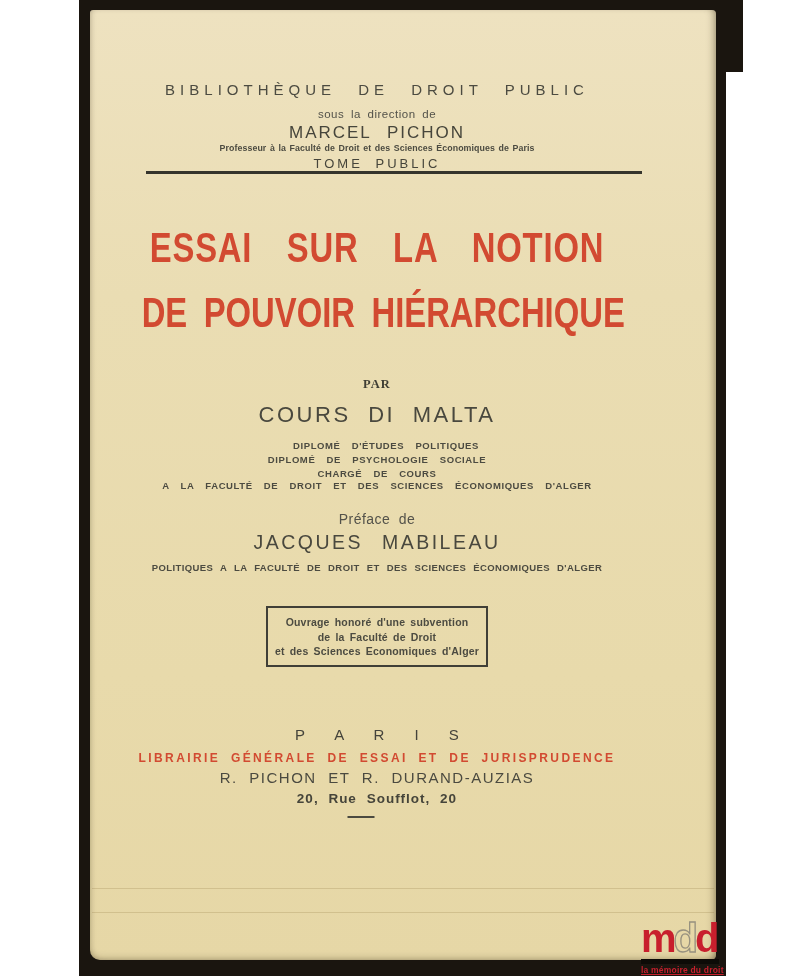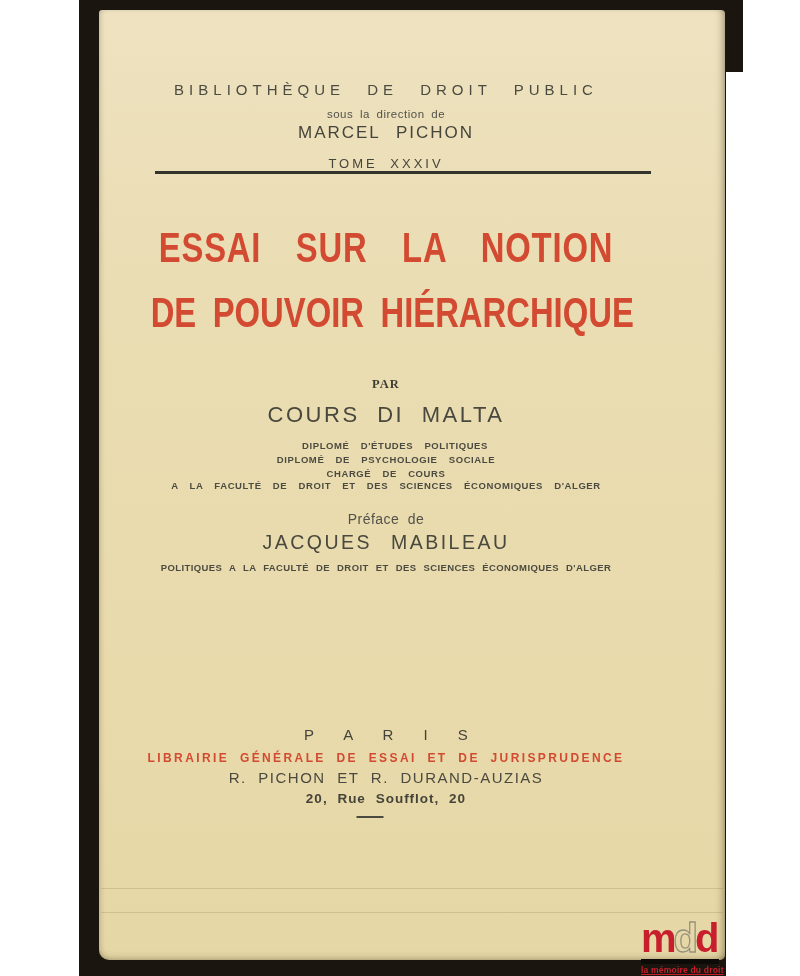--- a/index.html
+++ b/index.html
@@ -19,21 +19,21 @@
   }
   .photo{
     position:absolute;left:79px;top:0;width:647px;height:976px;
     background:var(--backdrop);
   }
   .photo::after{ 
     content:"";position:absolute;right:-17px;top:0;width:17px;height:72px;
     background:var(--backdrop);
   }
   .cover{
-    position:absolute;left:20px;top:10px;width:626px;height:950px;
+    position:absolute;left:11px;top:10px;width:626px;height:950px;
     background:linear-gradient(180deg,#eee2c0 0%,#eaddb3 30%,#e8daab 70%,#e6d7a6 100%);
     border-radius:3px 4px 5px 10px;
     box-shadow:inset -7px 0 9px -6px rgba(40,28,8,.45), inset 0 -5px 8px -5px rgba(40,28,8,.35), inset 4px 0 6px -4px rgba(40,28,8,.25);
     padding-left:29px;
   }
   .crease{position:absolute;left:2px;right:2px;height:1px;background:rgba(125,98,45,.20);}
   .content{position:absolute;left:0;top:0;width:574px;height:100%;}
   .row{position:absolute;left:0;width:100%;text-align:center;white-space:nowrap;}
 
   .series-name{top:71px;font-size:15px;letter-spacing:5px;word-spacing:13px;color:#4c4b41;}
@@ -82,37 +82,43 @@
 
 <div class="photo">
   <div class="cover">
     <div class="crease" style="top:878px"></div>
     <div class="crease" style="top:902px"></div>
     <div class="content">
 
       <div class="row series-name">BIBLIOTHÈQUE DE DROIT PUBLIC</div>
       <div class="row series-direction">sous la direction de</div>
       <div class="row series-director">MARCEL PICHON</div>
-      <div class="row series-tome">TOME XXXIV</div>
+      <div class="row series-director-title">Professeur à la Faculté de Droit et des Sciences Économiques de Paris</div>
+      <div class="row series-tome">TOME PUBLIC</div>
       <div class="rule"></div>
 
       <div class="row title-line title1">ESSAI SUR LA NOTION</div>
       <div class="row title-line title2">DE POUVOIR HIÉRARCHIQUE</div>
 
       <div class="row par">PAR</div>
       <div class="row author-name">COURS DI MALTA</div>
       <div class="row cred cred1">DIPLOMÉ D'ÉTUDES POLITIQUES</div>
       <div class="row cred cred2">DIPLOMÉ DE PSYCHOLOGIE SOCIALE</div>
       <div class="row cred cred3">CHARGÉ DE COURS</div>
       <div class="row cred cred4">A LA FACULTÉ DE DROIT ET DES SCIENCES ÉCONOMIQUES D'ALGER</div>
 
       <div class="row preface-label">Préface de</div>
       <div class="row preface-name">JACQUES MABILEAU</div>
       <div class="row preface-title">POLITIQUES A LA FACULTÉ DE DROIT ET DES SCIENCES ÉCONOMIQUES D'ALGER</div>
 
+      <div class="subv-box">
+        <div class="subv-line">Ouvrage honoré d'une subvention</div>
+        <div class="subv-line">de la Faculté de Droit</div>
+        <div class="subv-line">et des Sciences Economiques d'Alger</div>
+      </div>
 
       <div class="row city">P A R I S</div>
       <div class="row publisher">LIBRAIRIE GÉNÉRALE DE ESSAI ET DE JURISPRUDENCE</div>
       <div class="row imprint-names">R. PICHON ET R. DURAND-AUZIAS</div>
       <div class="row address">20, Rue Soufflot, 20</div>
       <div class="mini-rule"></div>
 
     </div>
   </div>
 </div>

